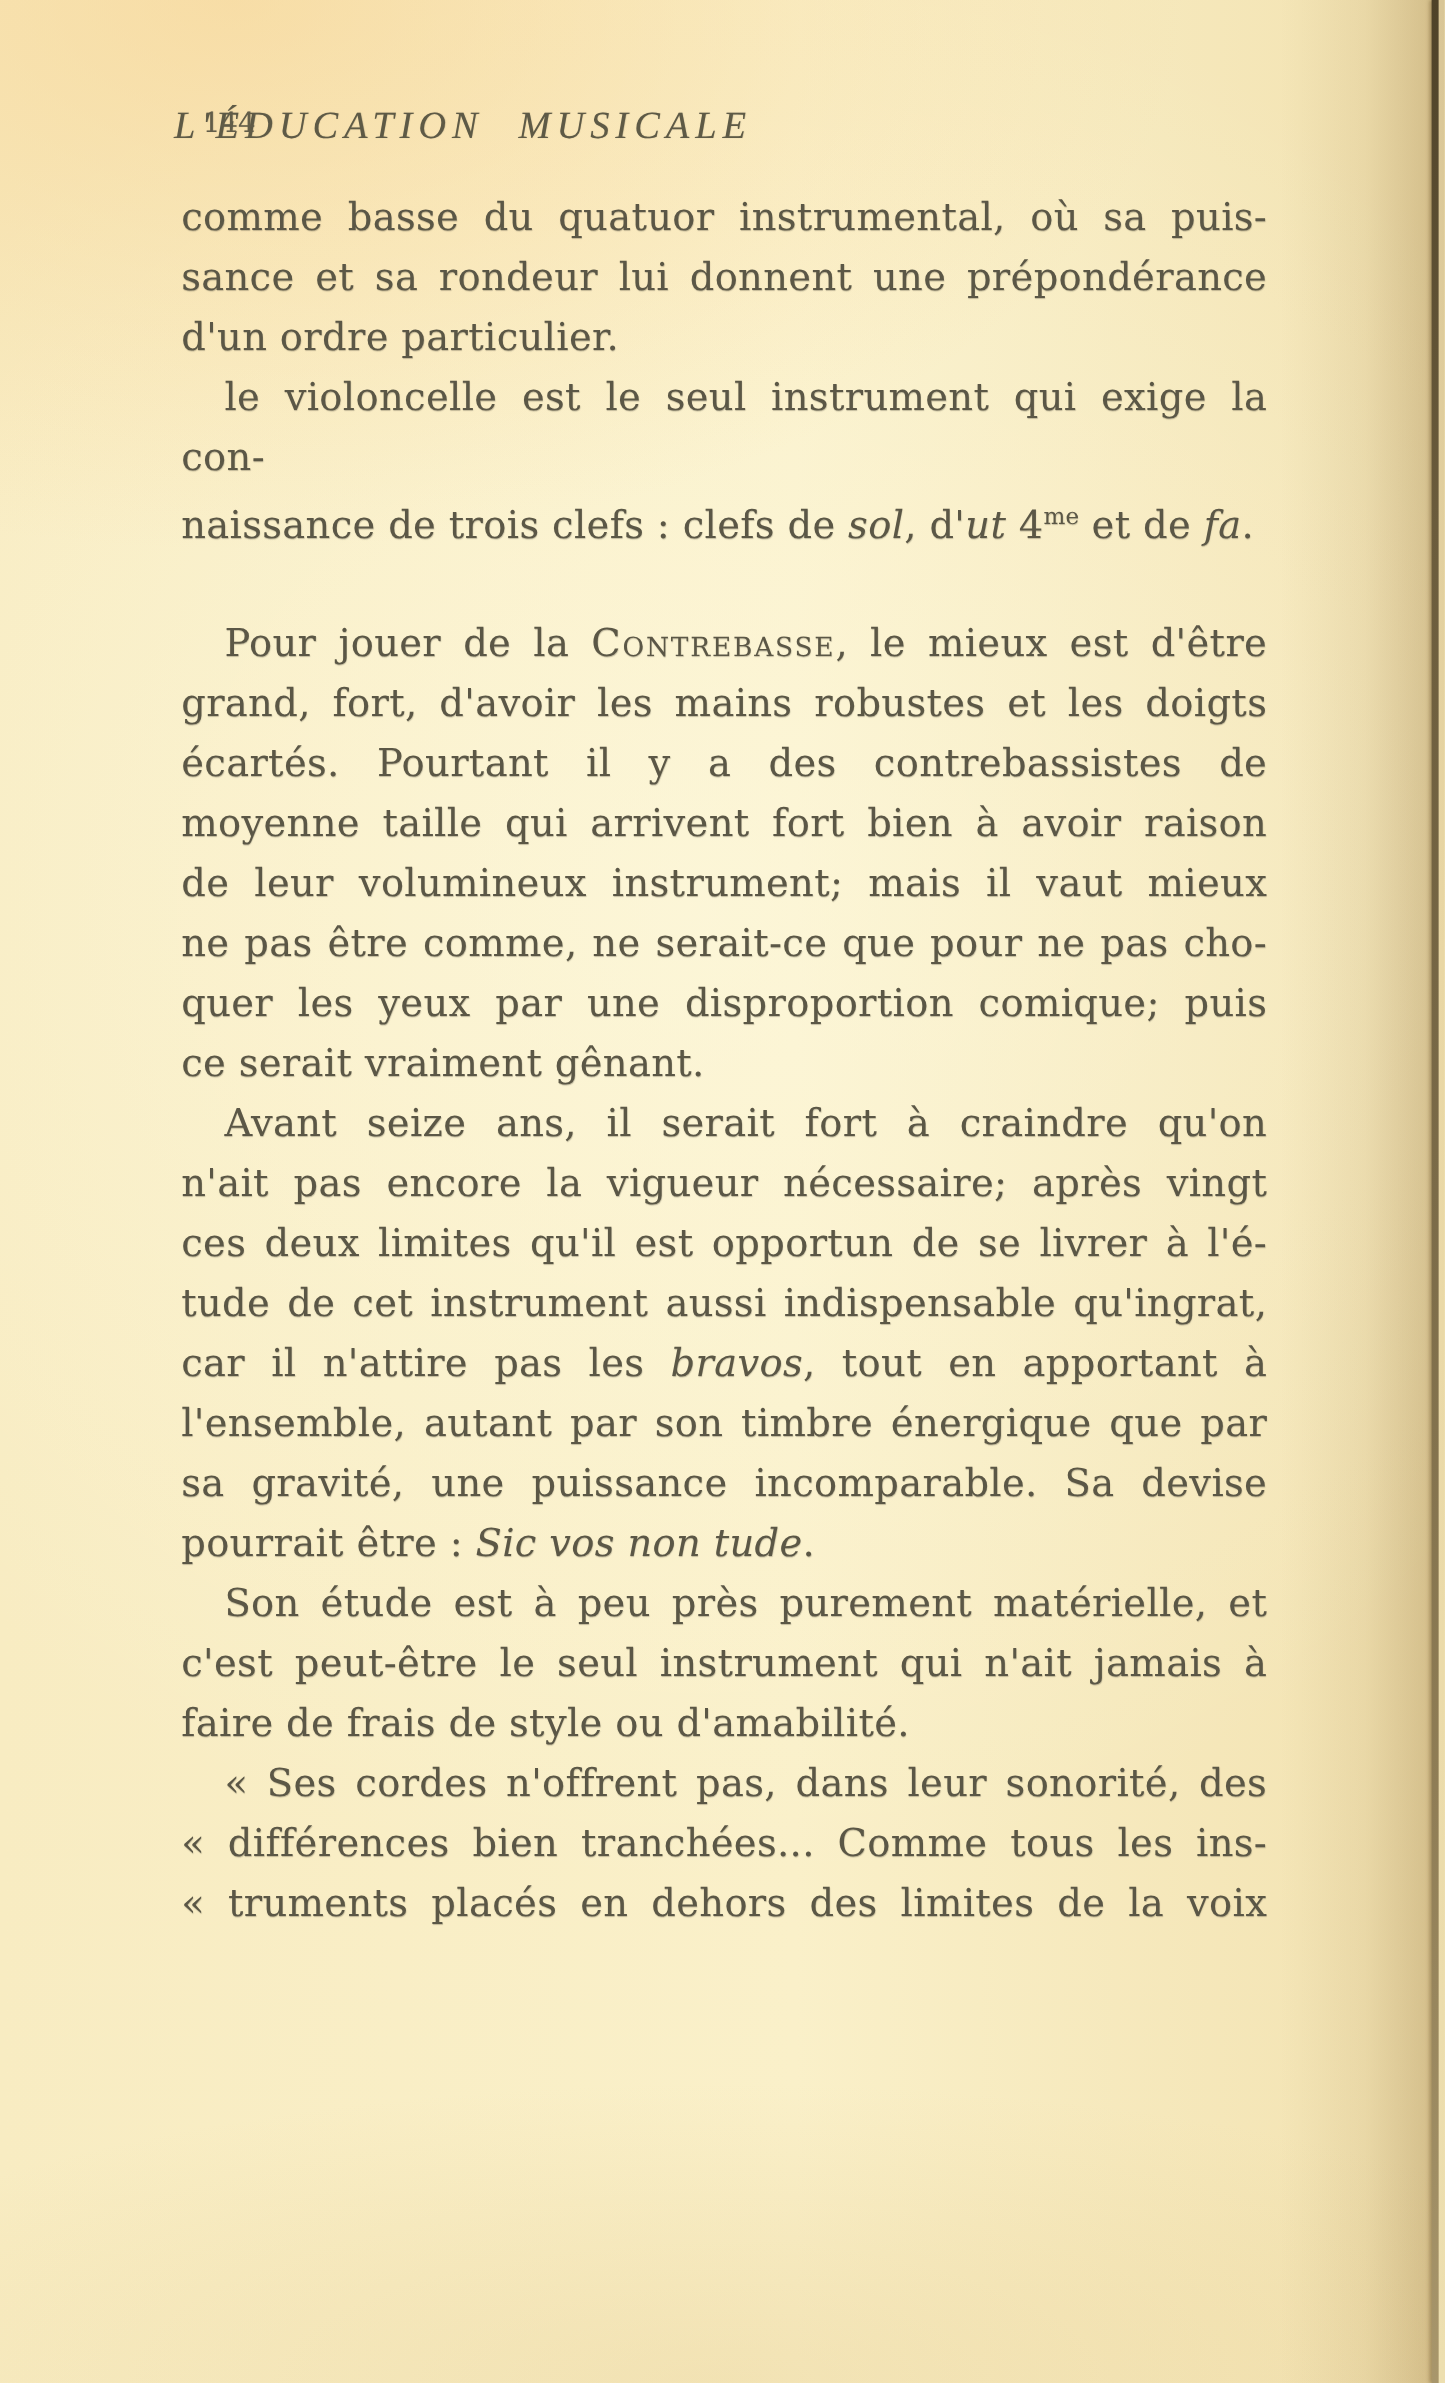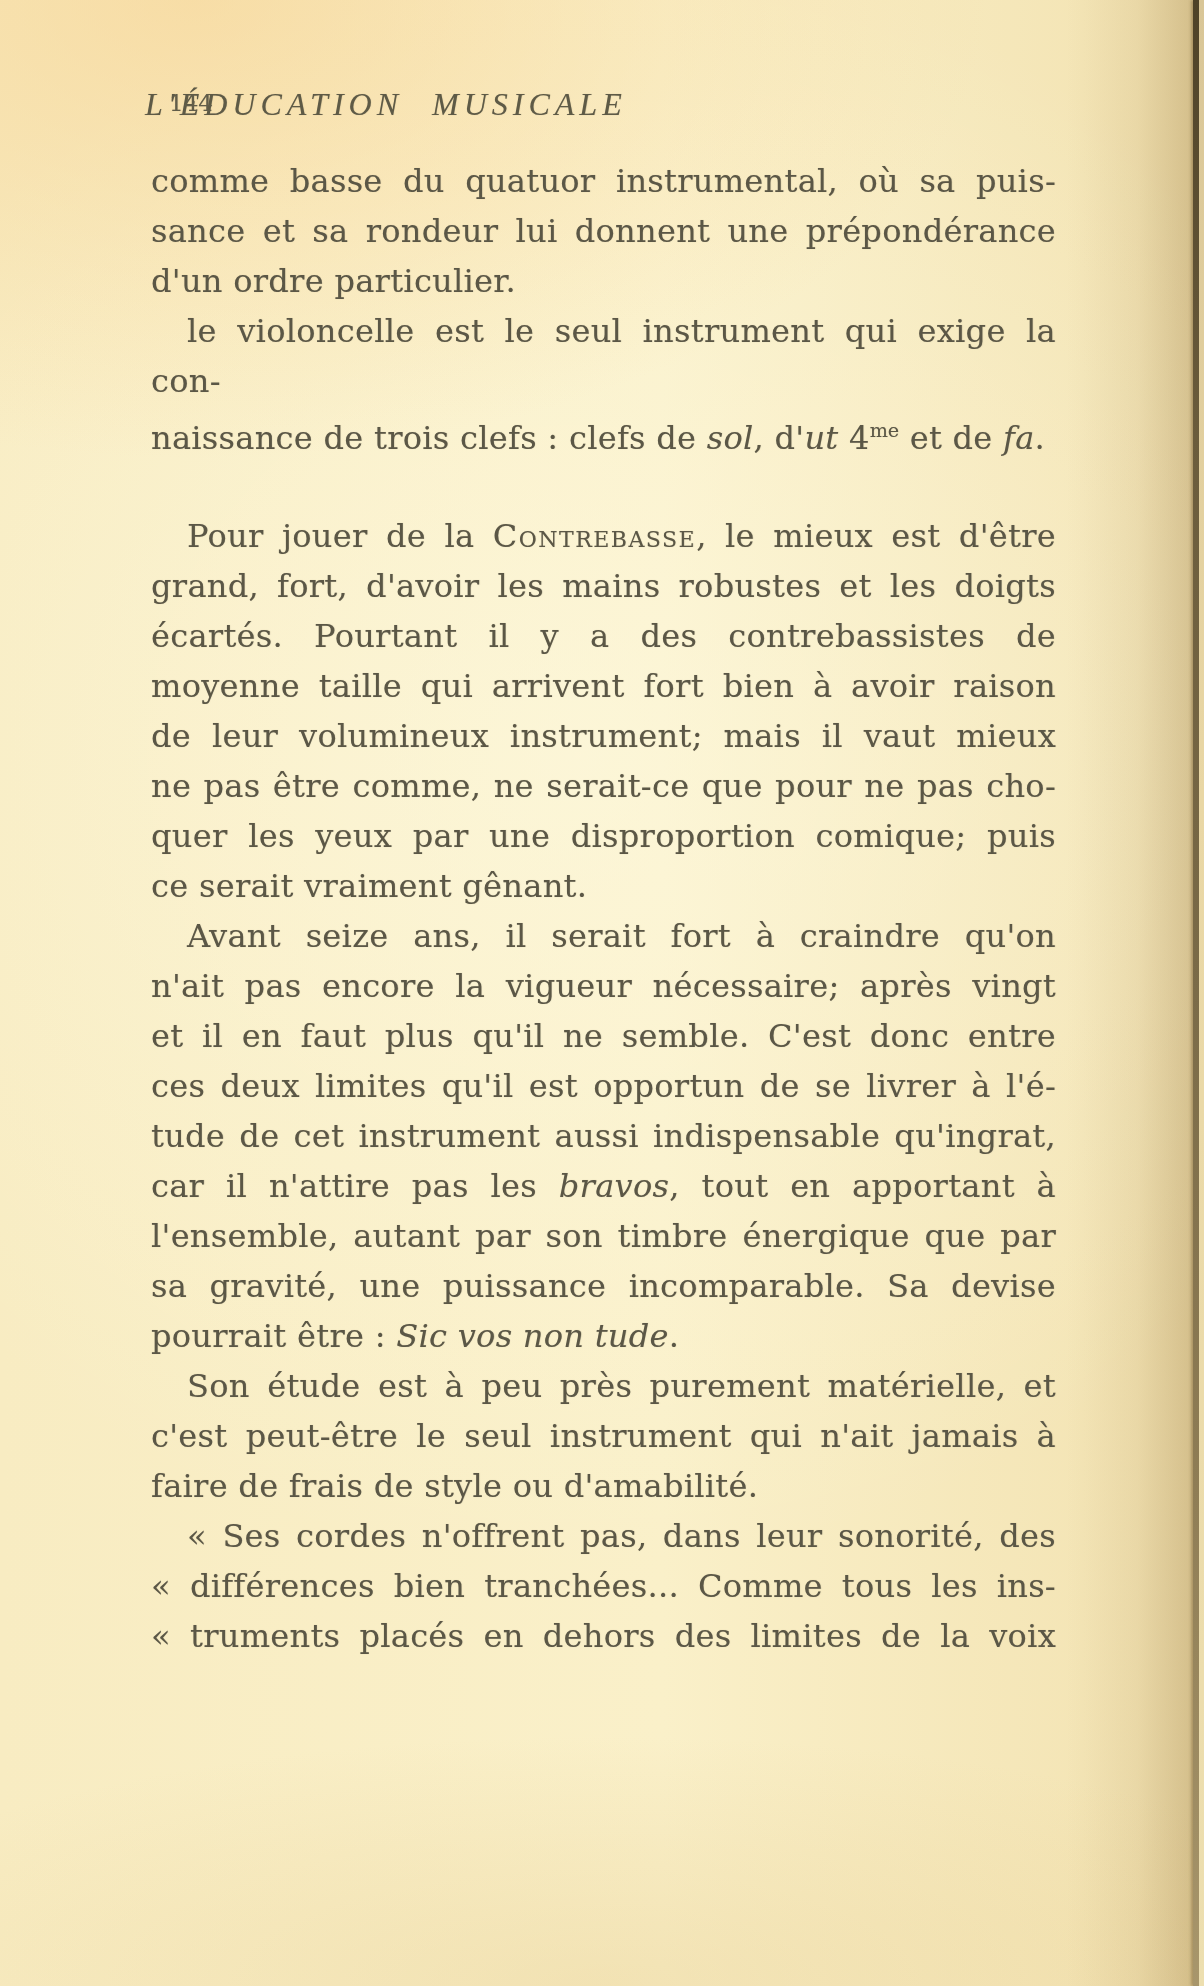--- a/index.html
+++ b/index.html
@@ -94,21 +94,20 @@
         <div class="line"><span>écartés. Pourtant il y a des contrebassistes de</span></div>
         <div class="line"><span>moyenne taille qui arrivent fort bien à avoir raison</span></div>
         <div class="line"><span>de leur volumineux instrument; mais il vaut mieux</span></div>
         <div class="line"><span>ne pas être comme, ne serait-ce que pour ne pas cho-</span></div>
         <div class="line"><span>quer les yeux par une disproportion comique; puis</span></div>
         <div class="line last"><span>ce serait vraiment gênant.</span></div>
       </div>
       <div class="para indent">
         <div class="line"><span>Avant seize ans, il serait fort à craindre qu'on</span></div>
         <div class="line"><span>n'ait pas encore la vigueur nécessaire; après vingt</span></div>
-        <div class="line"><span>et il en faut plus qu'il ne semble. C'est donc entre</span></div>
         <div class="line"><span>ces deux limites qu'il est opportun de se livrer à l'é-</span></div>
         <div class="line"><span>tude de cet instrument aussi indispensable qu'ingrat,</span></div>
         <div class="line"><span>car il n'attire pas les </span><span class="italic">bravos</span><span>, tout en apportant à</span></div>
         <div class="line"><span>l'ensemble, autant par son timbre énergique que par</span></div>
         <div class="line"><span>sa gravité, une puissance incomparable. Sa devise</span></div>
         <div class="line last"><span>pourrait être : </span><span class="italic">Sic vos non tude</span><span>.</span></div>
       </div>
       <div class="para indent">
         <div class="line"><span>Son étude est à peu près purement matérielle, et</span></div>
         <div class="line"><span>c'est peut-être le seul instrument qui n'ait jamais à</span></div>

